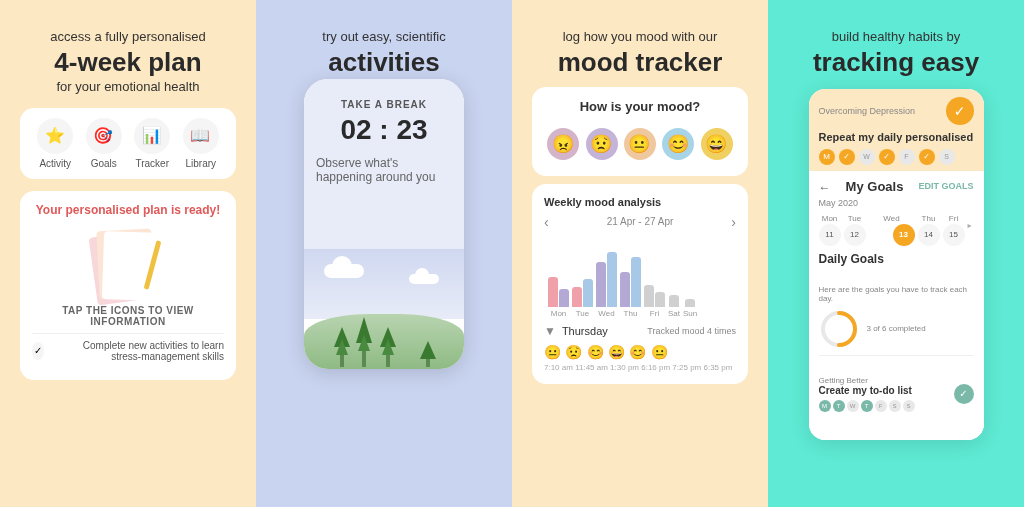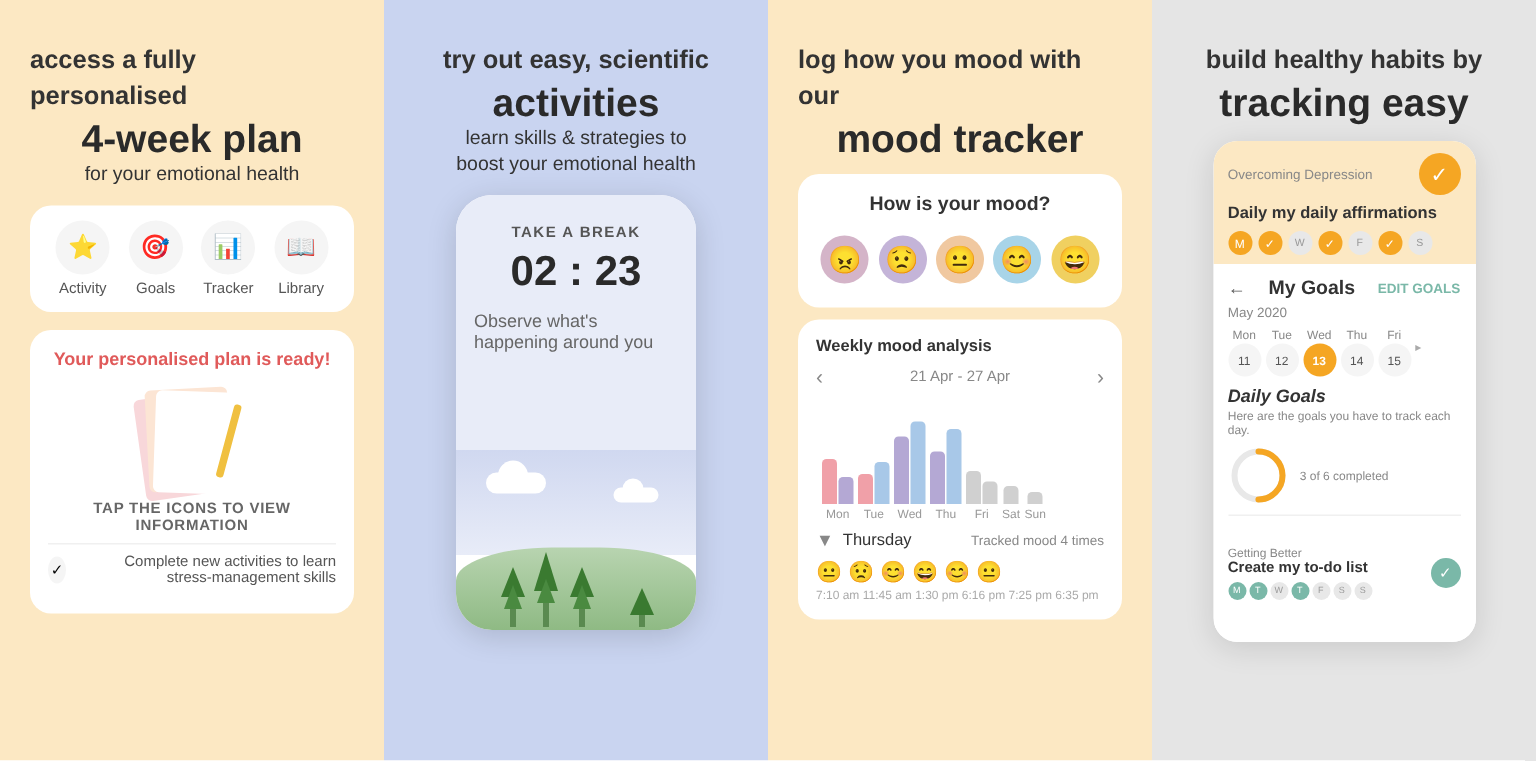--- a/index.html
+++ b/index.html
@@ -16,25 +16,25 @@
       display: flex;
       flex-direction: column;
       align-items: center;
       padding: 28px 20px 20px;
       position: relative;
       overflow: hidden;
     }
     .panel-1 { background: #fce8c3; }
     .panel-2 { background: #c9d4f0; }
     .panel-3 { background: #fce8c3; }
-    .panel-4 { background: #e5e5e5; }
+    .panel-4 { background: #5eead4; }
 
     .panel-title-small {
-      font-size: 17px;
-      font-weight: 700;
+      font-size: 13px;
+      font-weight: 400;
       color: #333;
       text-align: left;
       line-height: 1.4;
       margin-bottom: 2px;
     }
     .panel-title-large {
       font-size: 26px;
       font-weight: 700;
       color: #2a2a2a;
       text-align: center;
@@ -502,30 +502,30 @@
       display: flex;
       align-items: center;
       justify-content: center;
       font-size: 8px;
       color: #555;
     }
     .cal-day.active {
       background: #f5a623;
       color: white;
       font-weight: 700;
+      margin-left: 24px;
     }
     .daily-goals-section {
       margin-top: 6px;
     }
     .daily-goals-title {
       font-size: 12px;
       font-weight: 700;
       color: #333;
-      margin-bottom: 2px;
-      font-style: italic;
+      margin-bottom: 19px;
     }
     .daily-goals-sub {
       font-size: 8px;
       color: #888;
       margin-bottom: 6px;
     }
     .donut-row {
       display: flex;
       align-items: center;
       gap: 8px;
@@ -637,21 +637,20 @@
     <div class="complete-row">
       <div class="complete-icon">✓</div>
       <span class="complete-text">Complete new activities to learn stress-management skills</span>
     </div>
   </div>
 </div>
 
 <div class="panel panel-2">
   <div class="panel-title-small">try out easy, scientific</div>
   <div class="panel-title-large">activities</div>
-  <div class="panel-title-sub">learn skills &amp; strategies to<br>boost your emotional health</div>
 
   <div class="phone-mockup">
     <div class="phone-screen-top">
       <div class="break-label">TAKE A BREAK</div>
       <div class="timer">02 : 23</div>
       <div class="observe-text">Observe what's happening around you</div>
     </div>
     <div class="phone-landscape">
       <div class="sky"></div>
       <div class="cloud cloud1"></div>
@@ -781,21 +780,21 @@
   <div class="panel-title-large">tracking easy</div>
   <div style="height:10px;"></div>
 
   <div class="goals-phone">
 
     <div class="goals-top">
       <div class="goals-top-row">
         <span class="goals-top-text">Overcoming Depression</span>
         <div class="goals-check">✓</div>
       </div>
-      <div class="goals-affirm">Daily my daily affirmations</div>
+      <div class="goals-affirm">Repeat my daily personalised</div>
       <div class="goals-days">
         <div class="day-dot checked">M</div>
         <div class="day-dot checked">✓</div>
         <div class="day-dot">W</div>
         <div class="day-dot checked">✓</div>
         <div class="day-dot">F</div>
         <div class="day-dot checked">✓</div>
         <div class="day-dot">S</div>
       </div>
     </div>

